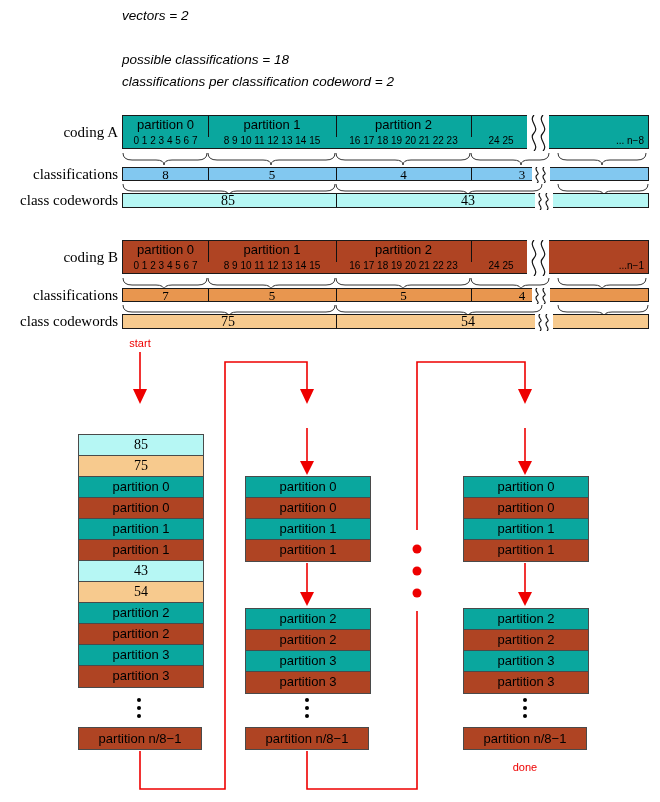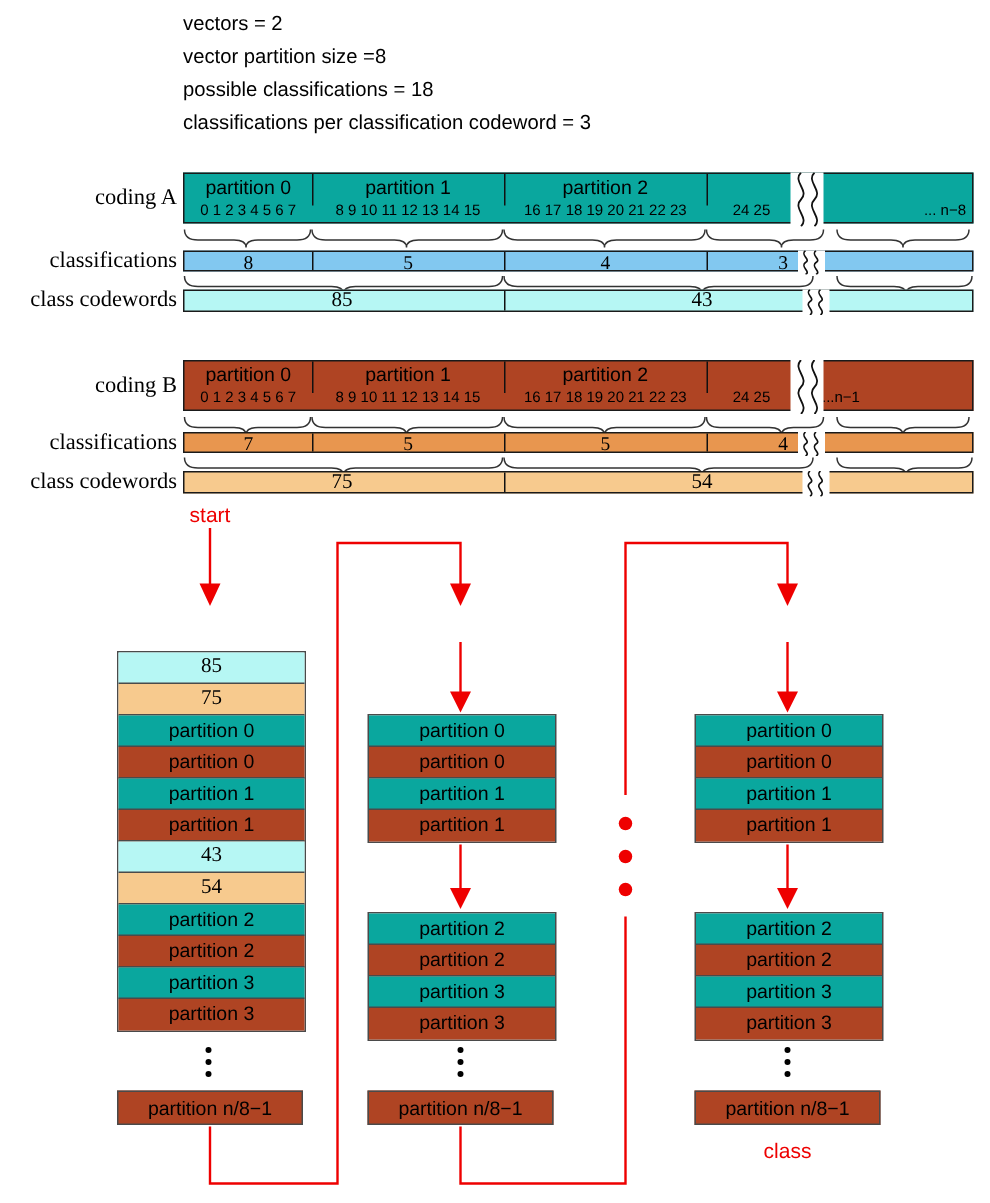--- a/index.html
+++ b/index.html
@@ -1,20 +1,20 @@
 <!DOCTYPE html>
 <html><head>
 <meta charset="utf-8">
 <style>
   html,body{margin:0;padding:0;background:#fff;}
   #canvas{position:relative;width:660px;height:802px;background:#fff;overflow:hidden;
           font-family:"Liberation Sans",sans-serif;color:#000;}
   .abs{position:absolute;}
   
-  .param{position:absolute;left:122px;width:480px;height:20px;font-size:13.5px;line-height:20px;}
+  .param{position:absolute;left:122px;width:480px;height:20px;font-size:13.5px;line-height:20px;font-style:italic;}
   
   .rowlab{position:absolute;left:0;width:118px;text-align:right;
           font-family:"Liberation Serif",serif;font-size:15px;line-height:16px;}
   
   .vbar{position:absolute;left:122px;width:527px;height:34px;border:1px solid #1a1a1a;box-sizing:border-box;}
   .vbar.teal{background:#0AA79E;}
   .vbar.brown{background:#AF4423;}
   .pt-lab{position:absolute;top:1px;height:16px;line-height:16px;text-align:center;font-size:13px;}
   .idx{position:absolute;bottom:1px;height:13px;line-height:13px;text-align:center;font-size:10px;white-space:nowrap;}
   .vdiv{position:absolute;top:0;width:1px;height:21px;background:#111;}
@@ -38,32 +38,31 @@
   .pcell{height:21px;line-height:20px;text-align:center;font-size:13px;border-bottom:1px solid #4a4a4a;box-sizing:border-box;}
   .stack .pcell:last-child{border-bottom:none;}
   .pcell[data-c="teal"]{background:#0AA79E;}
   .pcell[data-c="brown"]{background:#AF4423;}
   .pcell[data-c="cyan"]{background:#B6F7F4;font-family:"Liberation Serif",serif;font-size:14px;}
   .pcell[data-c="tan"]{background:#F7CA8E;font-family:"Liberation Serif",serif;font-size:14px;}
   .tailcell{position:absolute;width:124px;height:23px;line-height:22px;text-align:center;font-size:13px;
             background:#AF4423;border:1px solid #4a4a4a;box-sizing:border-box;}
   .vdots{position:absolute;width:4px;}
   .bdot{width:4px;height:4px;border-radius:50%;background:#000;margin-bottom:4px;}
-  .redlab{position:absolute;width:60px;text-align:center;color:#EE0000;font-size:14px;line-height:14px;}
+  .redlab{position:absolute;width:60px;text-align:center;color:#EE0000;font-size:11px;line-height:14px;}
   svg{display:block;}
 </style>
 </head>
 <body>
 
 <div id="canvas">
 
   <div class="param" style="top:6px">vectors = 2</div>
-  <div class="param" style="top:28px">vector partition size =8</div>
   <div class="param" style="top:50px">possible classifications = 18</div>
-  <div class="param" style="top:72px">classifications per classification codeword = 3</div>
+  <div class="param" style="top:72px">classifications per classification codeword = 2</div>
 
   <div class="rowlab" style="top:124px">coding A</div>
   <div class="rowlab" style="top:166px">classifications</div>
   <div class="rowlab" style="top:192px">class codewords</div>
 
   <div class="vbar teal" style="top:115px">
     <span class="pt-lab" style="left:0;width:85px">partition 0</span>
     <span class="pt-lab" style="left:85px;width:128px">partition 1</span>
     <span class="pt-lab" style="left:213px;width:135px">partition 2</span>
     <span class="vdiv" style="left:85px"></span>
@@ -136,21 +135,21 @@
     <span class="pt-lab" style="left:0;width:85px">partition 0</span>
     <span class="pt-lab" style="left:85px;width:128px">partition 1</span>
     <span class="pt-lab" style="left:213px;width:135px">partition 2</span>
     <span class="vdiv" style="left:85px"></span>
     <span class="vdiv" style="left:213px"></span>
     <span class="vdiv" style="left:348px"></span>
     <span class="idx" style="left:0;width:85px">0 1 2 3 4 5 6 7</span>
     <span class="idx" style="left:85px;width:128px">8 9 10 11 12 13 14 15</span>
     <span class="idx" style="left:213px;width:135px">16 17 18 19 20 21 22 23</span>
     <span class="idx" style="left:348px;width:60px">24 25</span>
-    <span class="idx" style="right:20px;width:80px;text-align:left">...n−1</span>
+    <span class="idx" style="right:4px;width:80px;text-align:right">...n−1</span>
     <span class="brk" style="left:404px;top:-1px;width:22px;height:36px">
       <svg width="22" height="36">
           <path d="M7,0 C1,6 13,12 7,18 C1,24 13,30 7,36" fill="none" stroke="#111" stroke-width="1.2"></path>
           <path d="M16,0 C10,6 22,12 16,18 C10,24 22,30 16,36" fill="none" stroke="#111" stroke-width="1.2"></path>
         </svg>
     </span>
   </div>
 
   <svg class="bracesvg" style="top:274px">
     <g fill="none" stroke="#333" stroke-width="1">
@@ -192,21 +191,21 @@
     <span class="cwv" style="left:300px;width:90px">54</span>
     <span class="brk" style="left:412px;top:-1px;width:18px;height:17px">
       <svg width="18" height="17">
           <path d="M5,0 C1,3 9,6 5,8 C1,11 9,14 5,17" fill="none" stroke="#111" stroke-width="1.1"></path>
           <path d="M12,0 C8,3 16,6 12,8 C8,11 16,14 12,17" fill="none" stroke="#111" stroke-width="1.1"></path>
         </svg>
     </span>
   </div>
 
   <div class="redlab" style="left:110px;top:336px">start</div>
-  <div class="redlab" style="left:495px;top:760px">class</div>
+  <div class="redlab" style="left:495px;top:760px">done</div>
 
 
   <div class="stack" style="left:78px;top:434px">
     <div class="pcell" data-c="cyan">85</div>
     <div class="pcell" data-c="tan">75</div>
     <div class="pcell" data-c="teal">partition 0</div>
     <div class="pcell" data-c="brown">partition 0</div>
     <div class="pcell" data-c="teal">partition 1</div>
     <div class="pcell" data-c="brown">partition 1</div>
     <div class="pcell" data-c="cyan">43</div>

